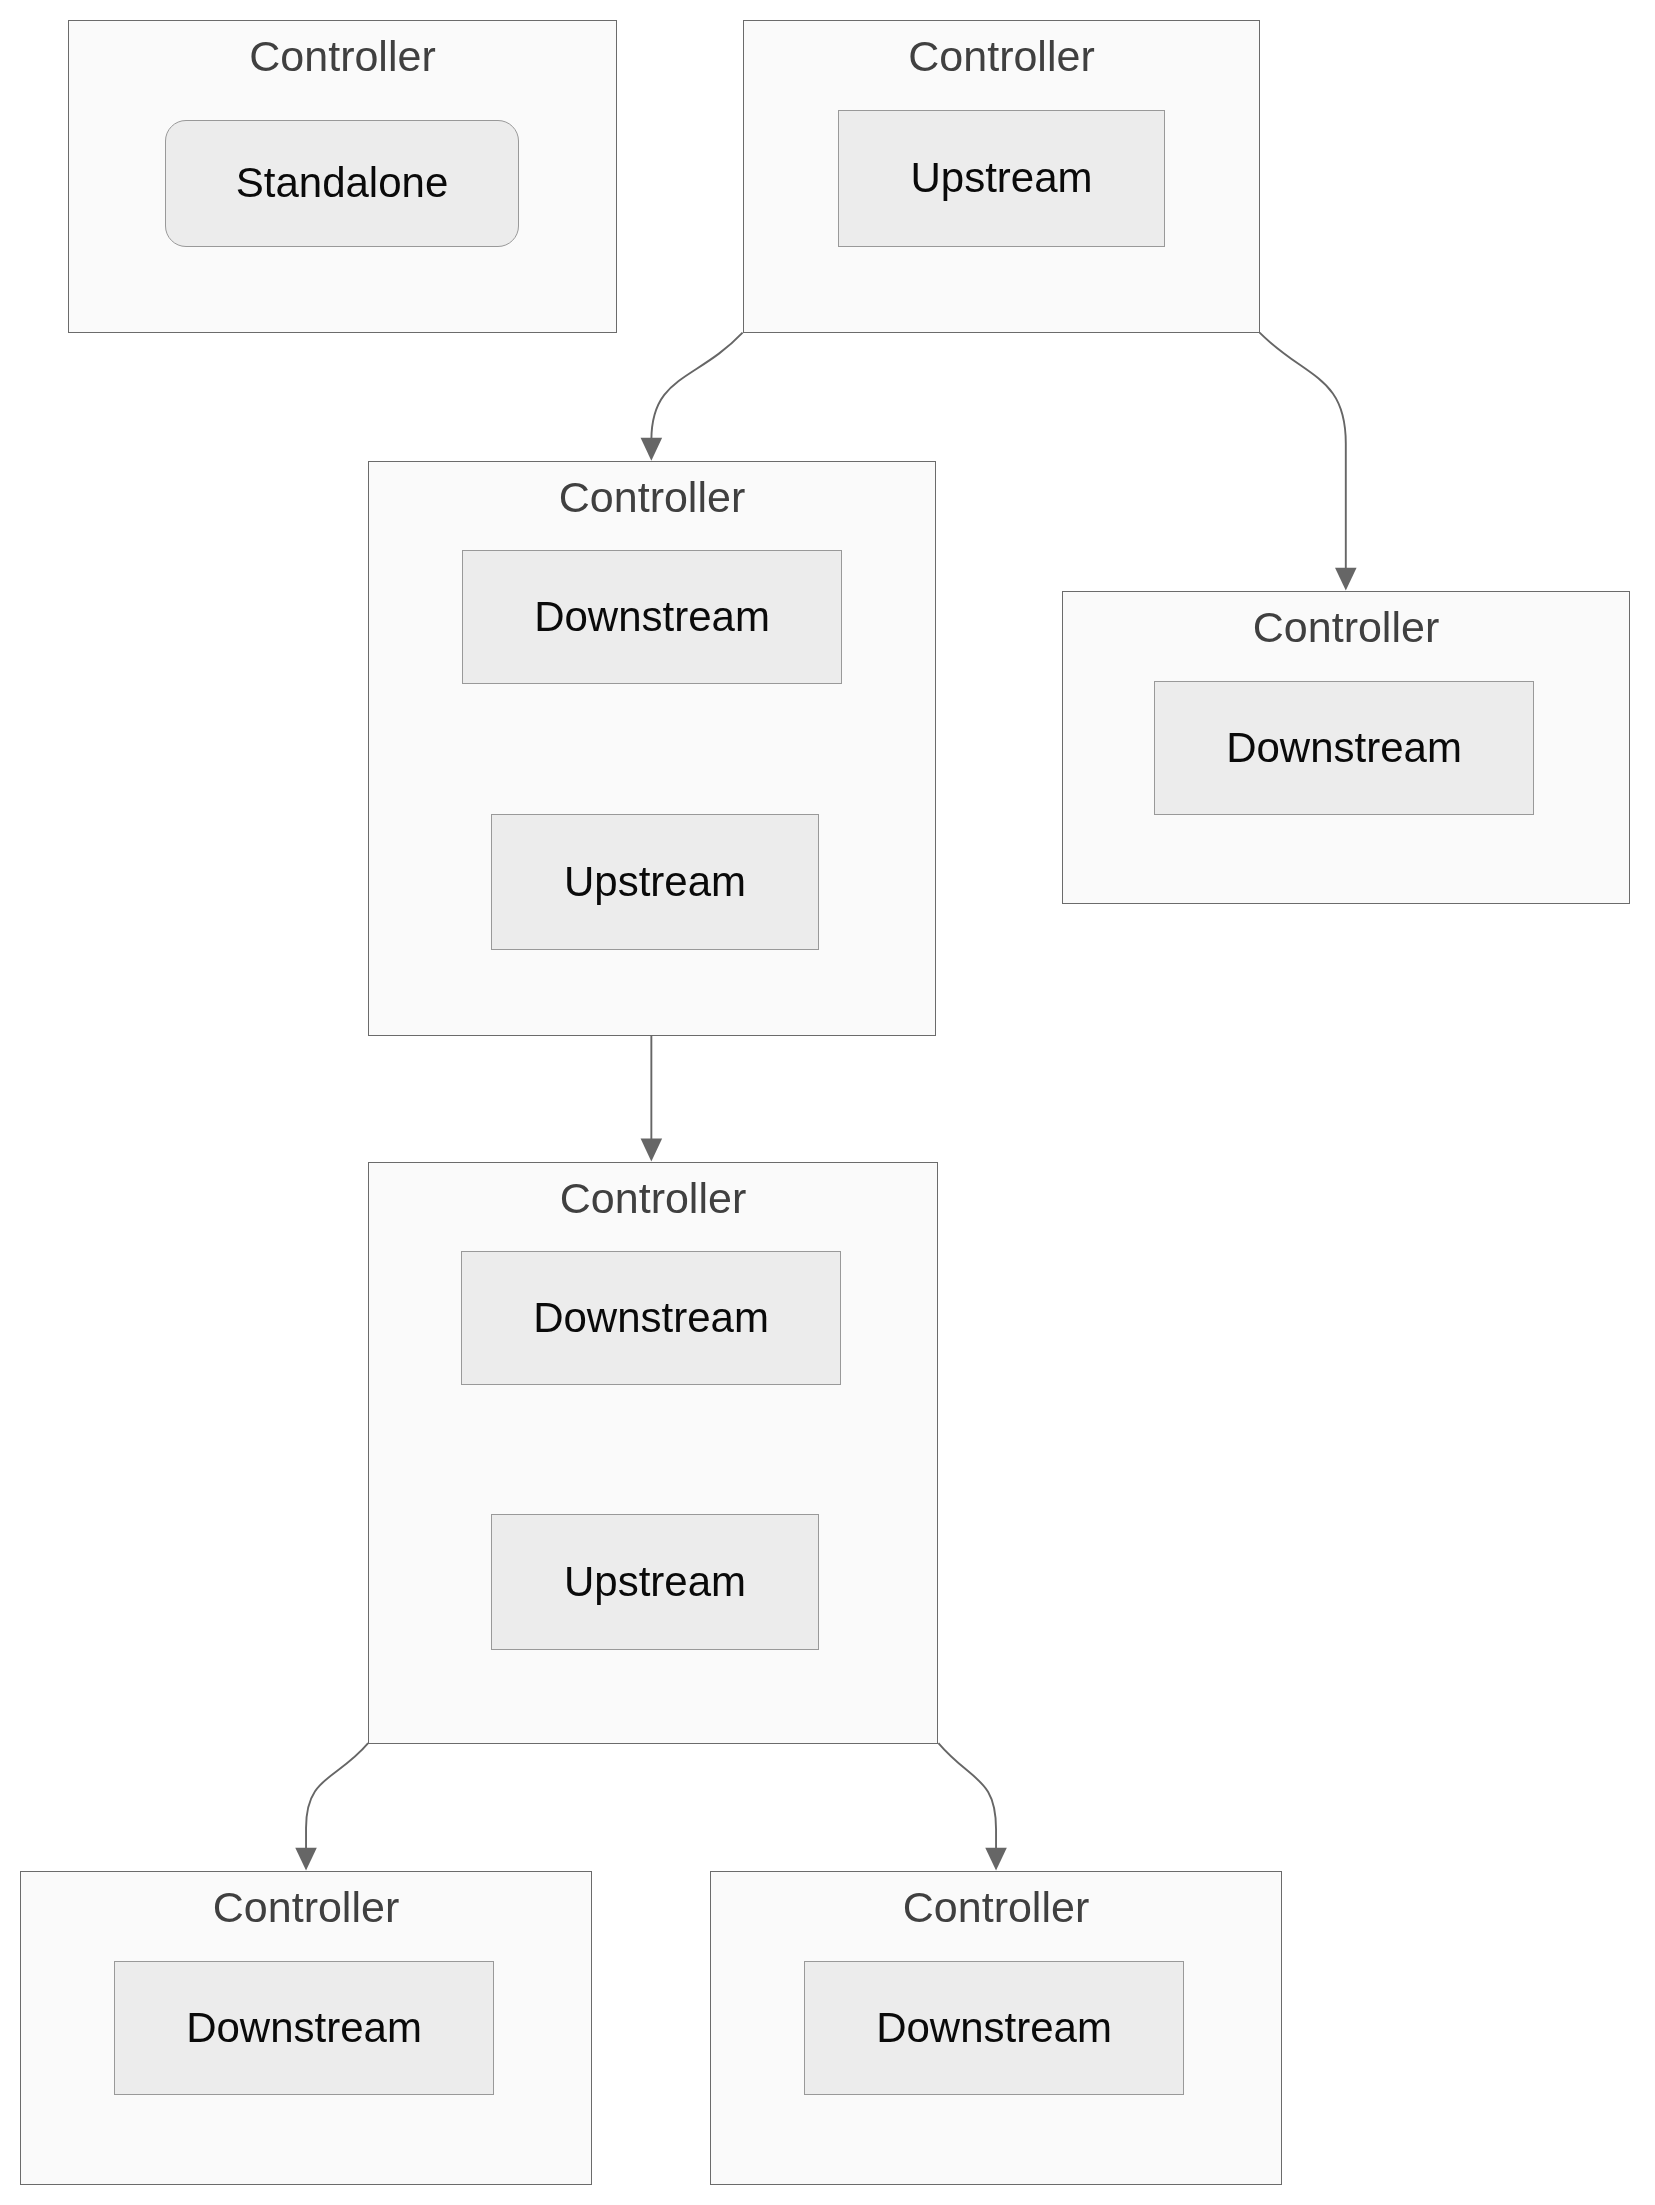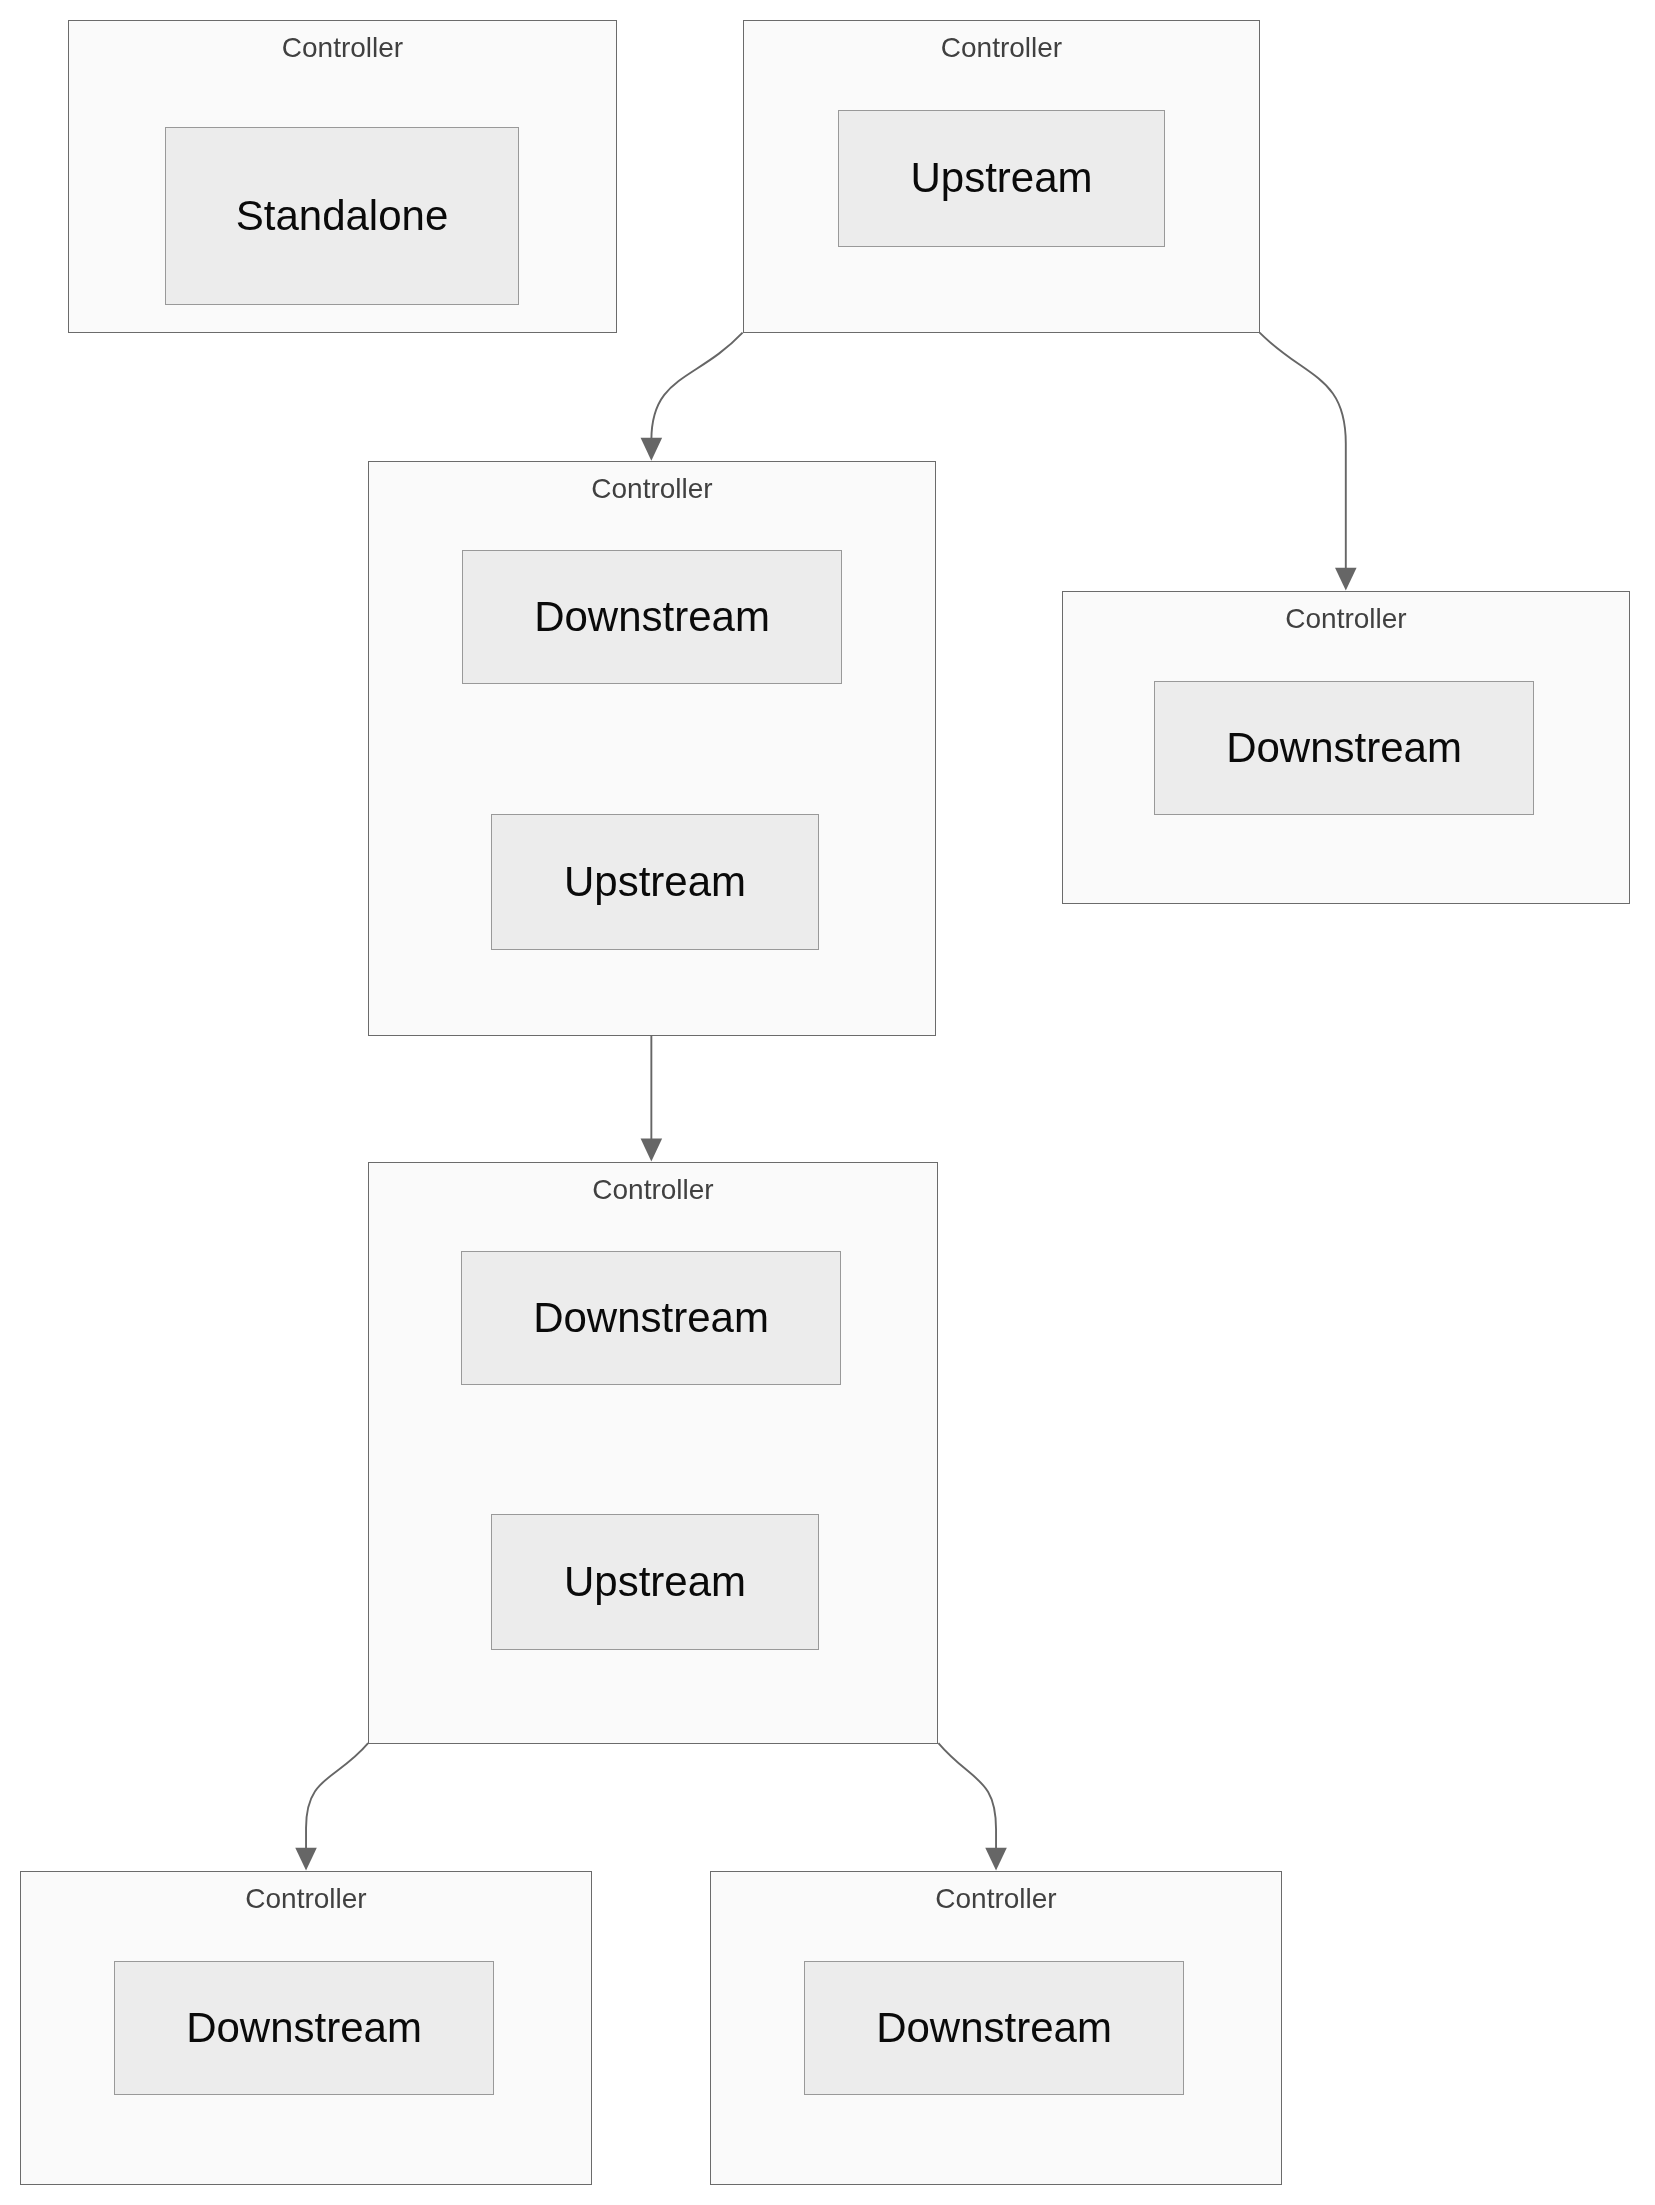--- a/index.html
+++ b/index.html
@@ -14,21 +14,21 @@
   .node {
     position: absolute;
     background: #fafafa;
     border: 1.9px solid #6b6b6b;
     box-sizing: border-box;
   }
   .node-title {
     display: block;
     text-align: center;
     margin-top: 10px;
-    font-size: 28px;
+    font-size: 43px;
     line-height: 1.2;
     color: #404040;
     white-space: nowrap;
   }
   .child {
     position: absolute;
     background: #ececec;
     border: 1.3px solid #999999;
     box-sizing: border-box;
     display: flex;
@@ -40,21 +40,21 @@
   }
   
   .n1 { left: 68px;  top: 19.6px;   width: 549px; height: 313px; }
   .n2 { left: 743px; top: 19.6px;   width: 517px; height: 313px; }
   .n3 { left: 368px;  top: 461px;  width: 568px; height: 575px; }
   .n4 { left: 1062px; top: 591px;  width: 568px; height: 313px; }
   .n5 { left: 368px;  top: 1162px; width: 570px; height: 582px; }
   .n6 { left: 20px;   top: 1871px; width: 572px; height: 314px; }
   .n7 { left: 710px; top: 1871px; width: 572px; height: 314px; }
   
-  .n1 .c0 { left: 96px; top: 106px; width: 354px; height: 178px; }
+  .n1 .c0 { left: 96px; top: 99px; width: 354px; height: 127px; border-radius: 21px; }
   .n2 .c0 { left: 94px; top: 89px; width: 327px; height: 137px; }
   .n3 .c0 { left: 93px; top: 88px; width: 380px; height: 134px; }
   .n3 .c1 { left: 122px; top: 352px; width: 328px; height: 136px; }
   .n4 .c0 { left: 91px; top: 89px; width: 380px; height: 134px; }
   .n5 .c0 { left: 92px; top: 88px; width: 380px; height: 134px; }
   .n5 .c1 { left: 122px; top: 351px; width: 328px; height: 136px; }
   .n6 .c0 { left: 93px; top: 89px; width: 380px; height: 134px; }
   .n7 .c0 { left: 93px; top: 89px; width: 380px; height: 134px; }
   .edges {
     position: absolute;

